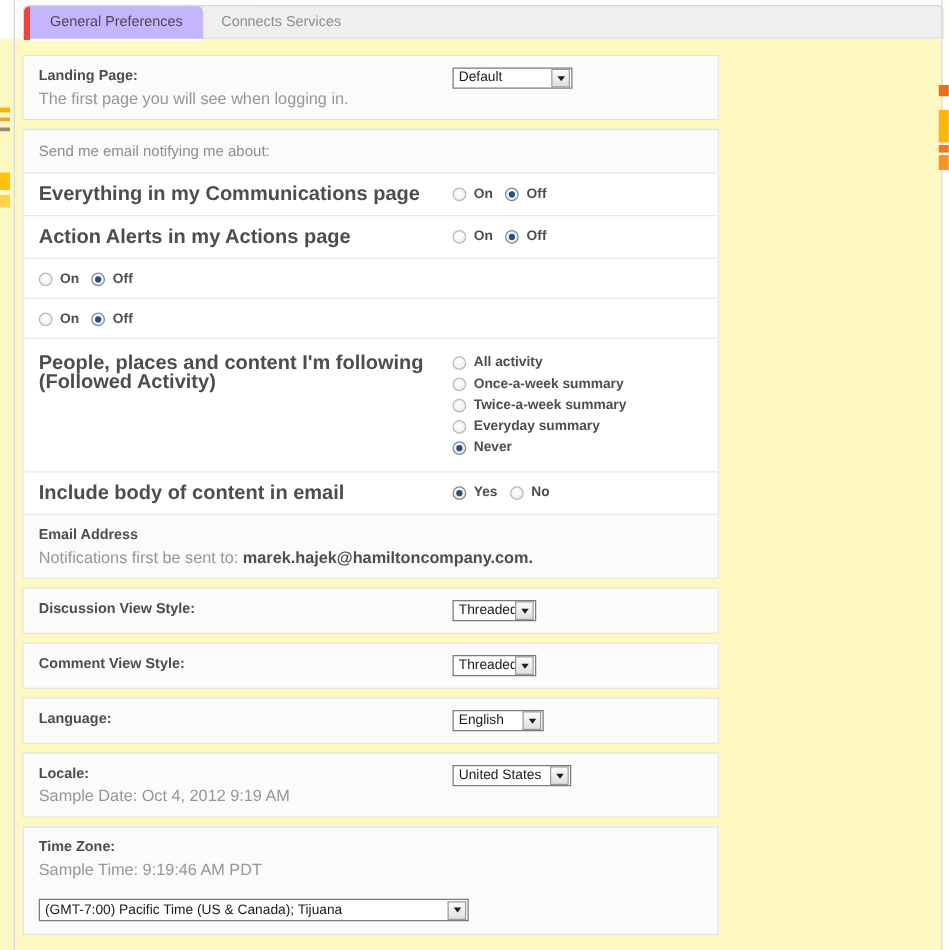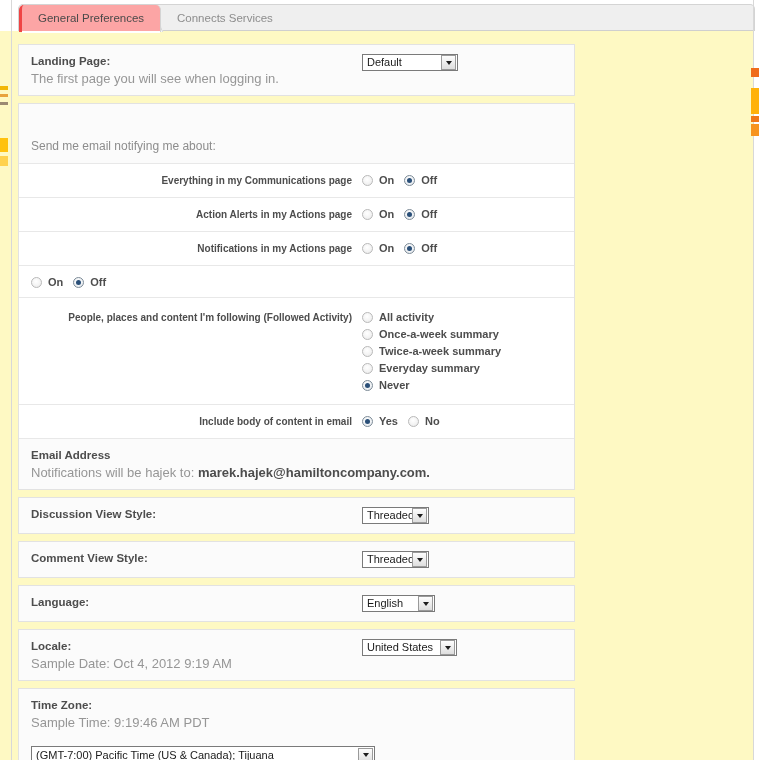--- a/index.html
+++ b/index.html
@@ -40,23 +40,23 @@
     top: 0;
     height: 27px;
     line-height: 27px;
     padding: 0 16px;
     font-size: 11.5px;
     color: #8d8d8d;
     white-space: nowrap;
     box-sizing: border-box;
   }
   .tab.active {
-    background: #fca5a5;
+    background: #c4b5fd;
     color: #4a4a4a;
-    border-left: 3px solid #ef4444;
+    border-left: 5px solid #ef4444;
     border-right: 1px solid #d4d4d4;
     border-top-left-radius: 5px;
     border-top-right-radius: 5px;
     z-index: 2;
   }
   .tab.active::after {
     content: "";
     position: absolute;
     left: 0; right: 0; bottom: -1px;
     height: 2px;
@@ -123,37 +123,35 @@
     align-items: flex-start;
   }
 
   .lbl-strong {
     font-size: 11.5px;
     font-weight: bold;
     color: #4d4d4d;
     line-height: 15px;
   }
   .lbl-normal {
-    font-size: 10px;
+    font-size: 16px;
     font-weight: bold;
     color: #4d4d4d;
     line-height: 15px;
-    text-align: right;
   }
   .lbl-sub {
     font-size: 13px;
     color: #969696;
     line-height: 15px;
     margin-top: 2px;
   }
   .lbl-section {
     font-size: 12px;
     color: #8d8d8d;
     line-height: 16px;
-    margin-top: 25px;
   }
   .lbl-sub b { color: #4d4d4d; font-weight: bold; }
 
   
   .sel {
     display: inline-flex;
     align-items: center;
     height: 17px;
     border: 1px solid #7a7a7a;
     background: #ffffff;
@@ -324,23 +322,20 @@
           <div class="onoff">
             <span class="radio"></span>
             <span class="radio-text">On</span>
             <span class="radio on"></span>
             <span class="radio-text">Off</span>
           </div>
         </div>
       </div>
 
       <div class="row white">
-        <div class="row-label">
-          <div class="lbl-normal">Notifications in my Actions page</div>
-        </div>
         <div class="row-control">
           <div class="onoff">
             <span class="radio"></span>
             <span class="radio-text">On</span>
             <span class="radio on"></span>
             <span class="radio-text">Off</span>
           </div>
         </div>
       </div>
 
@@ -395,21 +390,21 @@
             <span class="radio-text">Yes</span>
             <span class="radio"></span>
             <span class="radio-text">No</span>
           </div>
         </div>
       </div>
 
       <div class="row grey">
         <div class="row-label">
           <div class="lbl-strong">Email Address</div>
-          <div class="lbl-sub"><span>Notifications will be hajek to: </span><b>marek.hajek@hamiltoncompany.com.</b></div>
+          <div class="lbl-sub"><span>Notifications first be sent to: </span><b>marek.hajek@hamiltoncompany.com.</b></div>
         </div>
       </div>
 
     </div>
 
     <div class="block">
       <div class="row grey">
         <div class="row-label">
           <div class="lbl-strong">Discussion View Style:</div>
         </div>

